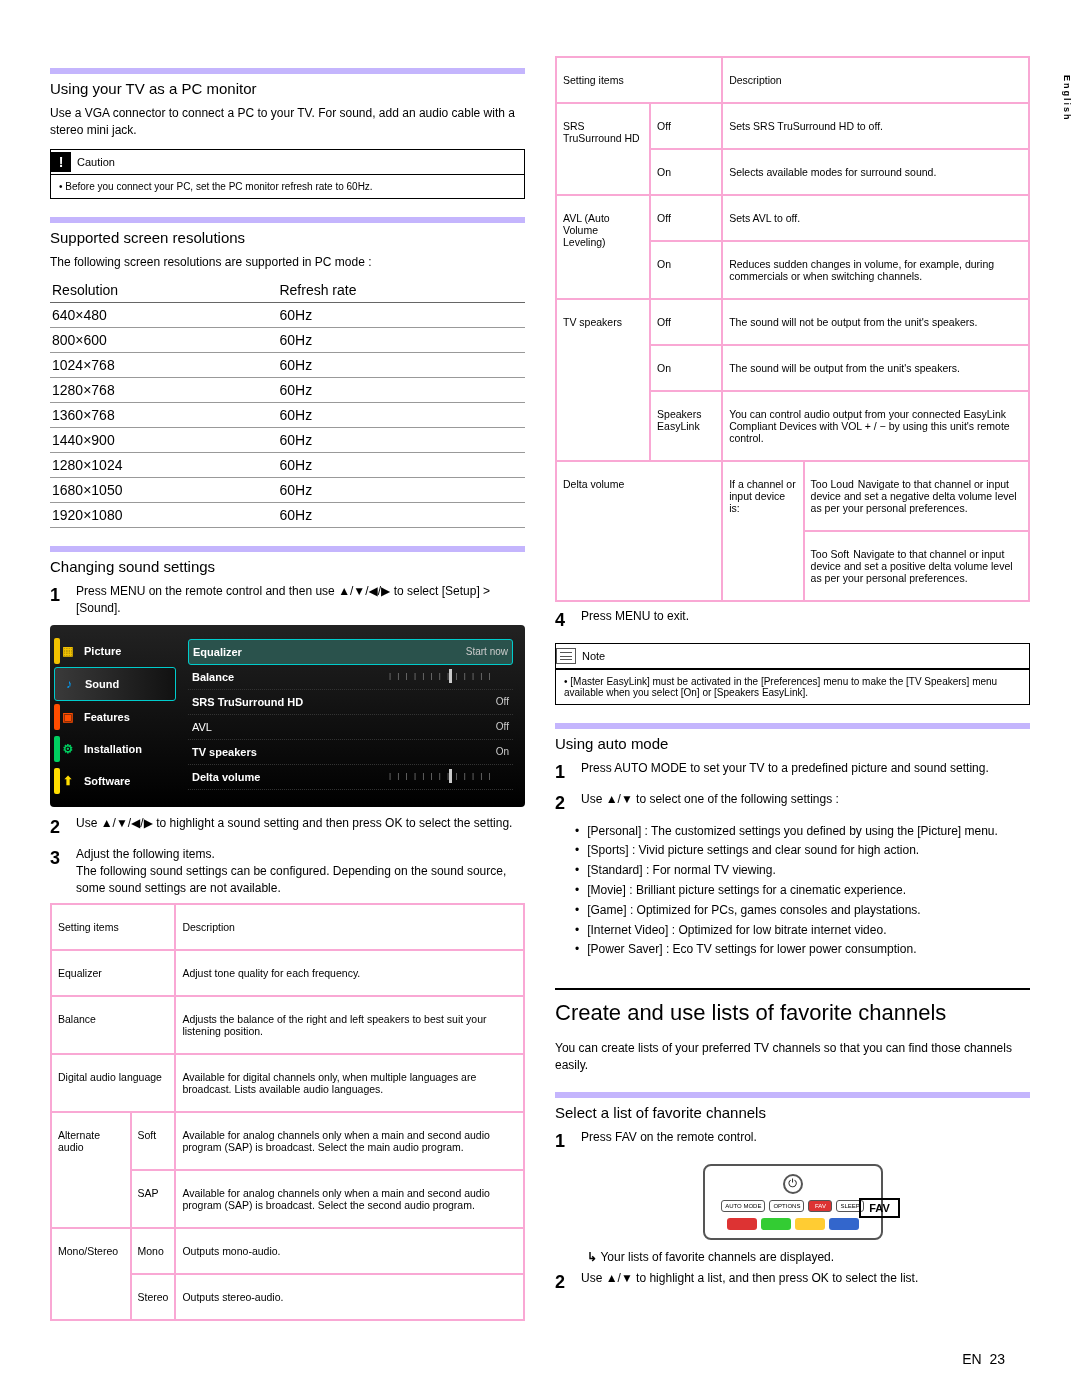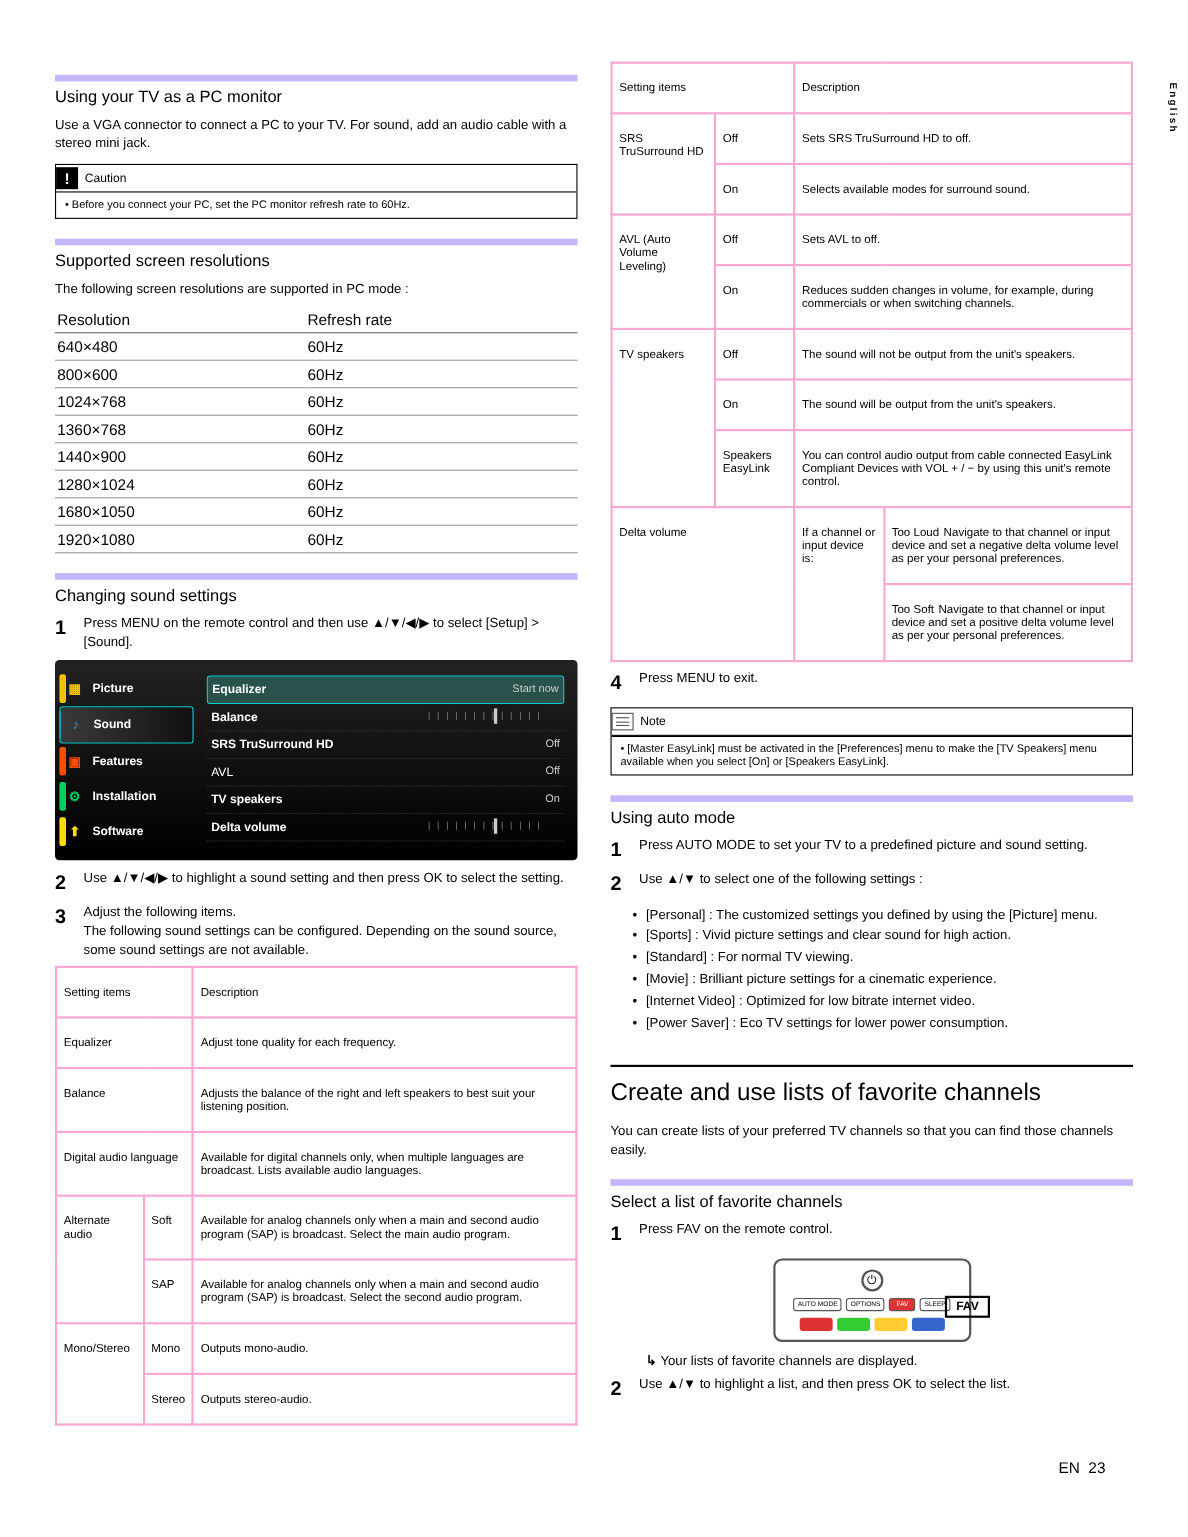--- a/index.html
+++ b/index.html
@@ -88,20 +88,24 @@
           </tr>
           <tr>
             <td>800×600</td>
             <td>60Hz</td>
           </tr>
           <tr>
             <td>1024×768</td>
             <td>60Hz</td>
           </tr>
           <tr>
+            <td>1280×768</td>
+            <td>60Hz</td>
+          </tr>
+          <tr>
             <td>1360×768</td>
             <td>60Hz</td>
           </tr>
           <tr>
             <td>1440×900</td>
             <td>60Hz</td>
           </tr>
           <tr>
             <td>1280×1024</td>
             <td>60Hz</td>
@@ -275,21 +279,21 @@
             <td rowspan="3">TV speakers</td>
             <td>Off</td>
             <td colspan="2">The sound will not be output from the unit's speakers.</td>
           </tr>
       <tr>
             <td>On</td>
             <td colspan="2">The sound will be output from the unit's speakers.</td>
           </tr>
       <tr>
             <td>Speakers EasyLink</td>
-            <td colspan="2">You can control audio output from cable connected EasyLink Compliant Devices with VOL + / − by using this unit's remote control.</td>
+            <td colspan="2">You can control audio output from your connected EasyLink Compliant Devices with VOL + / − by using this unit's remote control.</td>
           </tr>
       <tr>
             <td rowspan="2" colspan="2">Delta volume</td>
             <td rowspan="2">If a channel or input device is:</td>
             <td><span style="float:left;margin-right:4px">Too Loud</span><span>Navigate to that channel or input device and set a negative delta volume level as per your personal preferences.</span></td>
           </tr>
       <tr>
             <td><span style="float:left;margin-right:4px">Too Soft</span><span>Navigate to that channel or input device and set a positive delta volume level as per your personal preferences.</span></td>
           </tr>
     </tbody>
@@ -319,20 +323,21 @@
       </div>
   <div class="step">
         <div class="step-num">2</div>
         <div>Use ▲/▼ to select one of the following settings :</div>
       </div>
   <ul class="bullets" id="auto-list">
         <li>[Personal] : The customized settings you defined by using the [Picture] menu.</li>
         <li>[Sports] : Vivid picture settings and clear sound for high action.</li>
         <li>[Standard] : For normal TV viewing.</li>
         <li>[Movie] : Brilliant picture settings for a cinematic experience.</li>
+        <li>[Game] : Optimized for PCs, games consoles and playstations.</li>
         <li>[Internet Video] : Optimized for low bitrate internet video.</li>
         <li>[Power Saver] : Eco TV settings for lower power consumption.</li>
       </ul>
 
   <h2 class="big">Create and use lists of favorite channels</h2>
   <p class="body">You can create lists of your preferred TV channels so that you can find those channels easily.</p>
   <h3 class="sec">Select a list of favorite channels</h3>
   <div class="step">
         <div class="step-num">1</div>
         <div>Press FAV on the remote control.</div>

